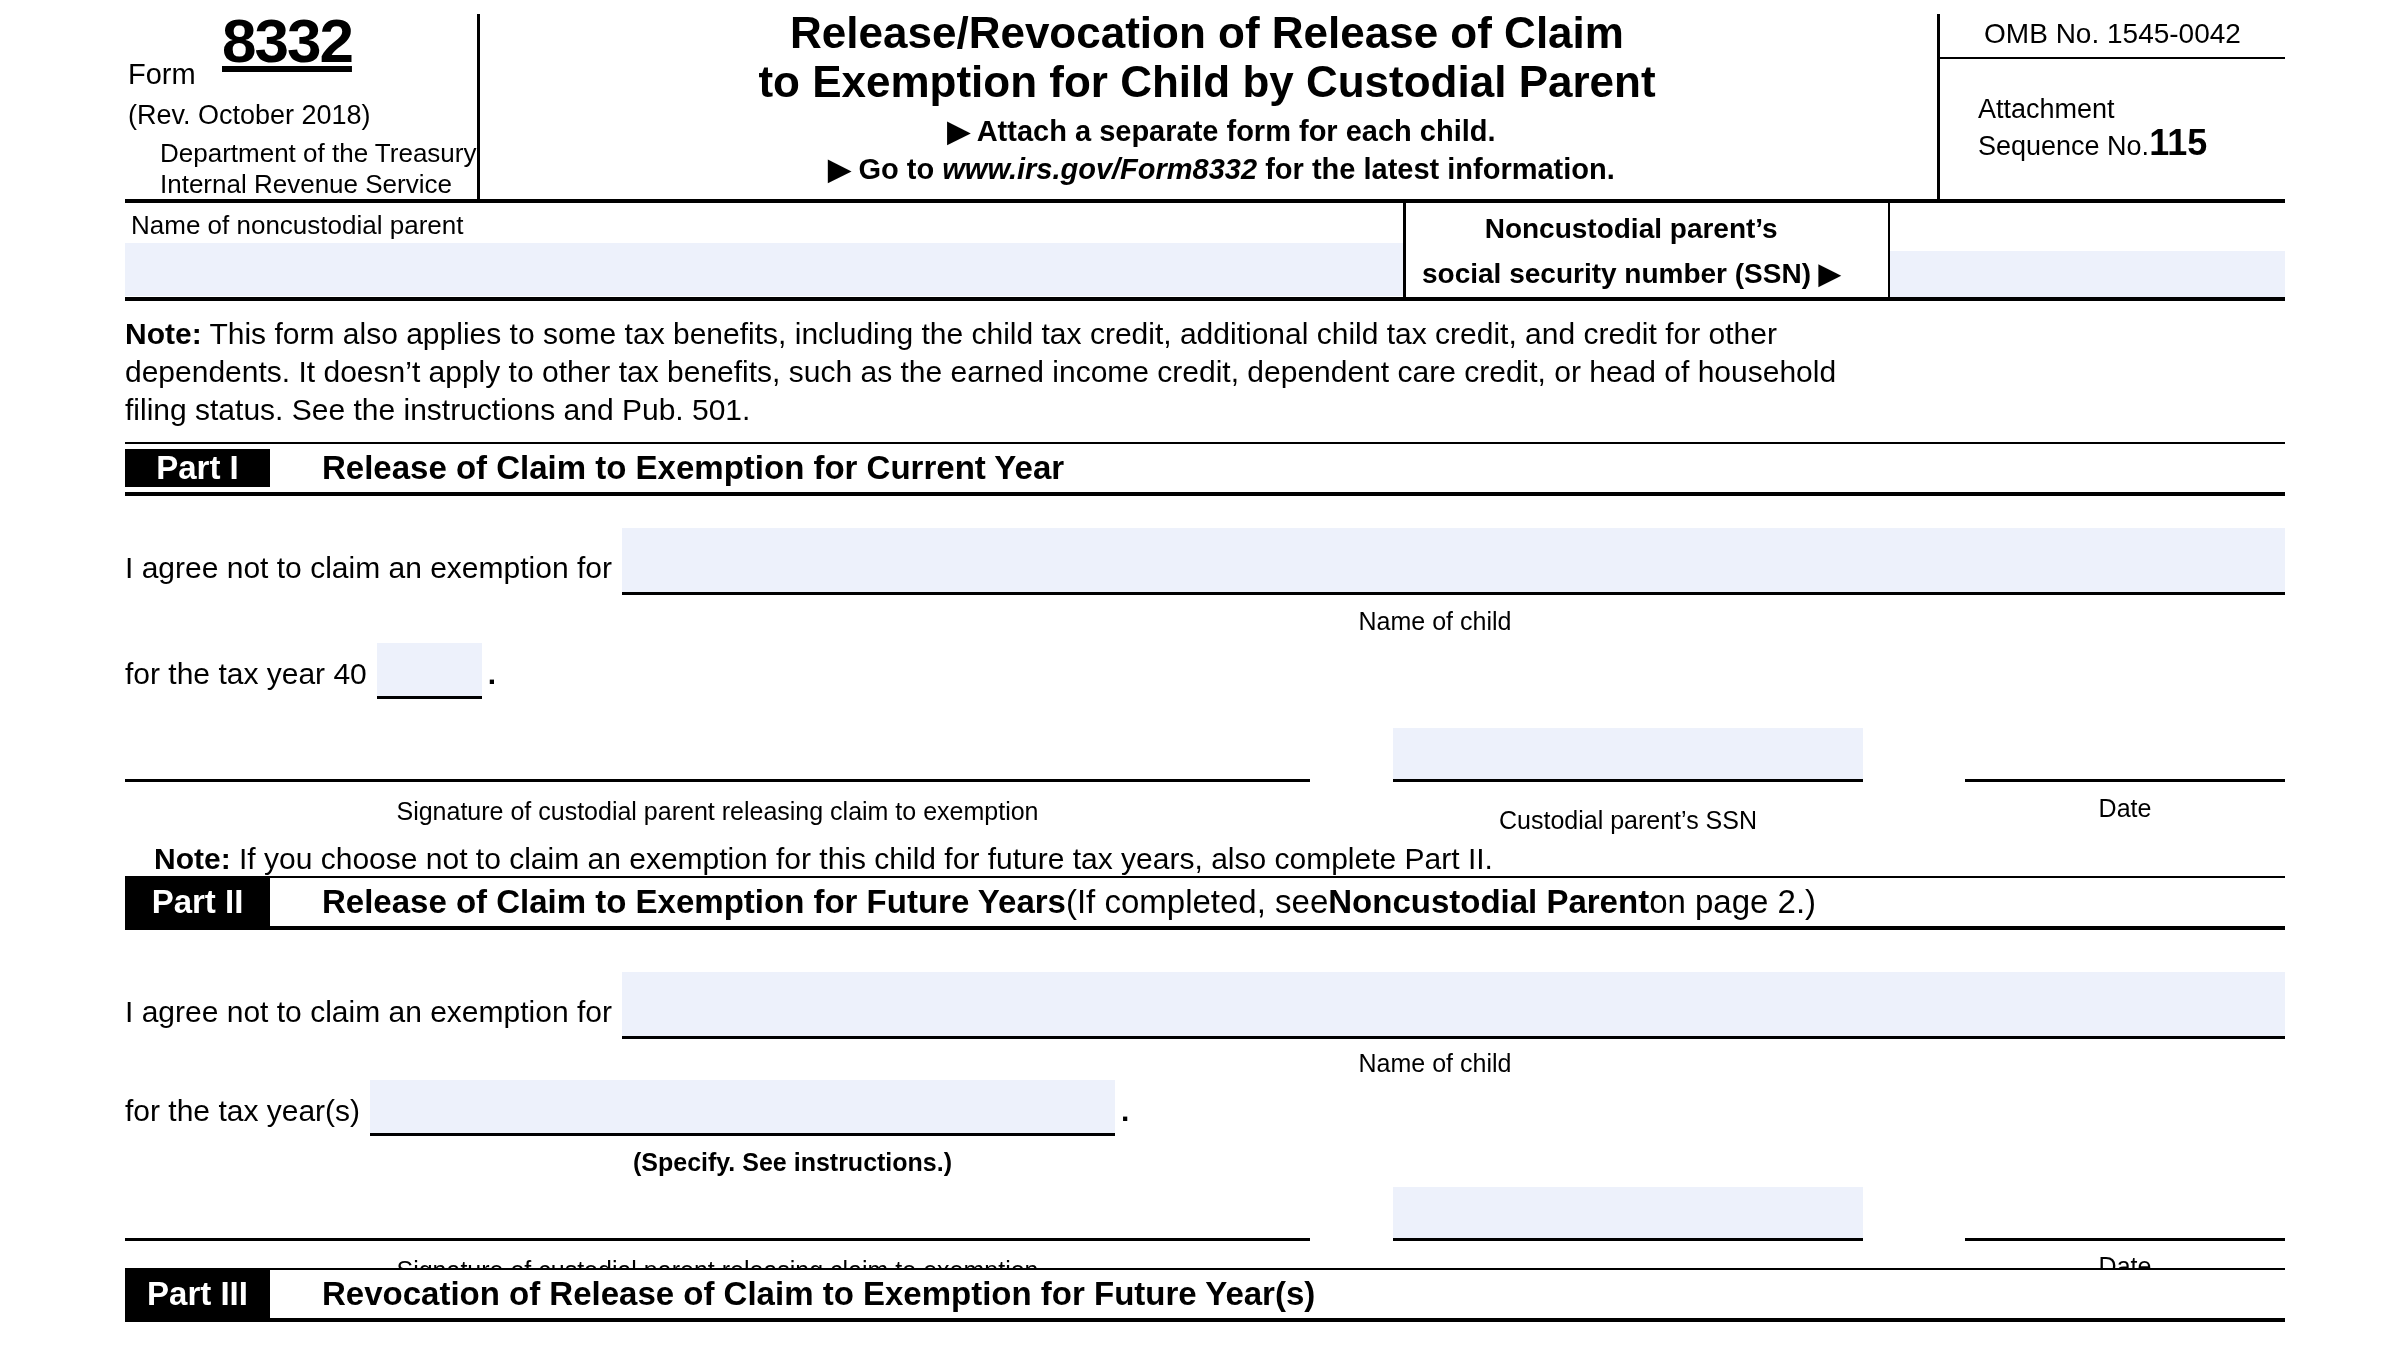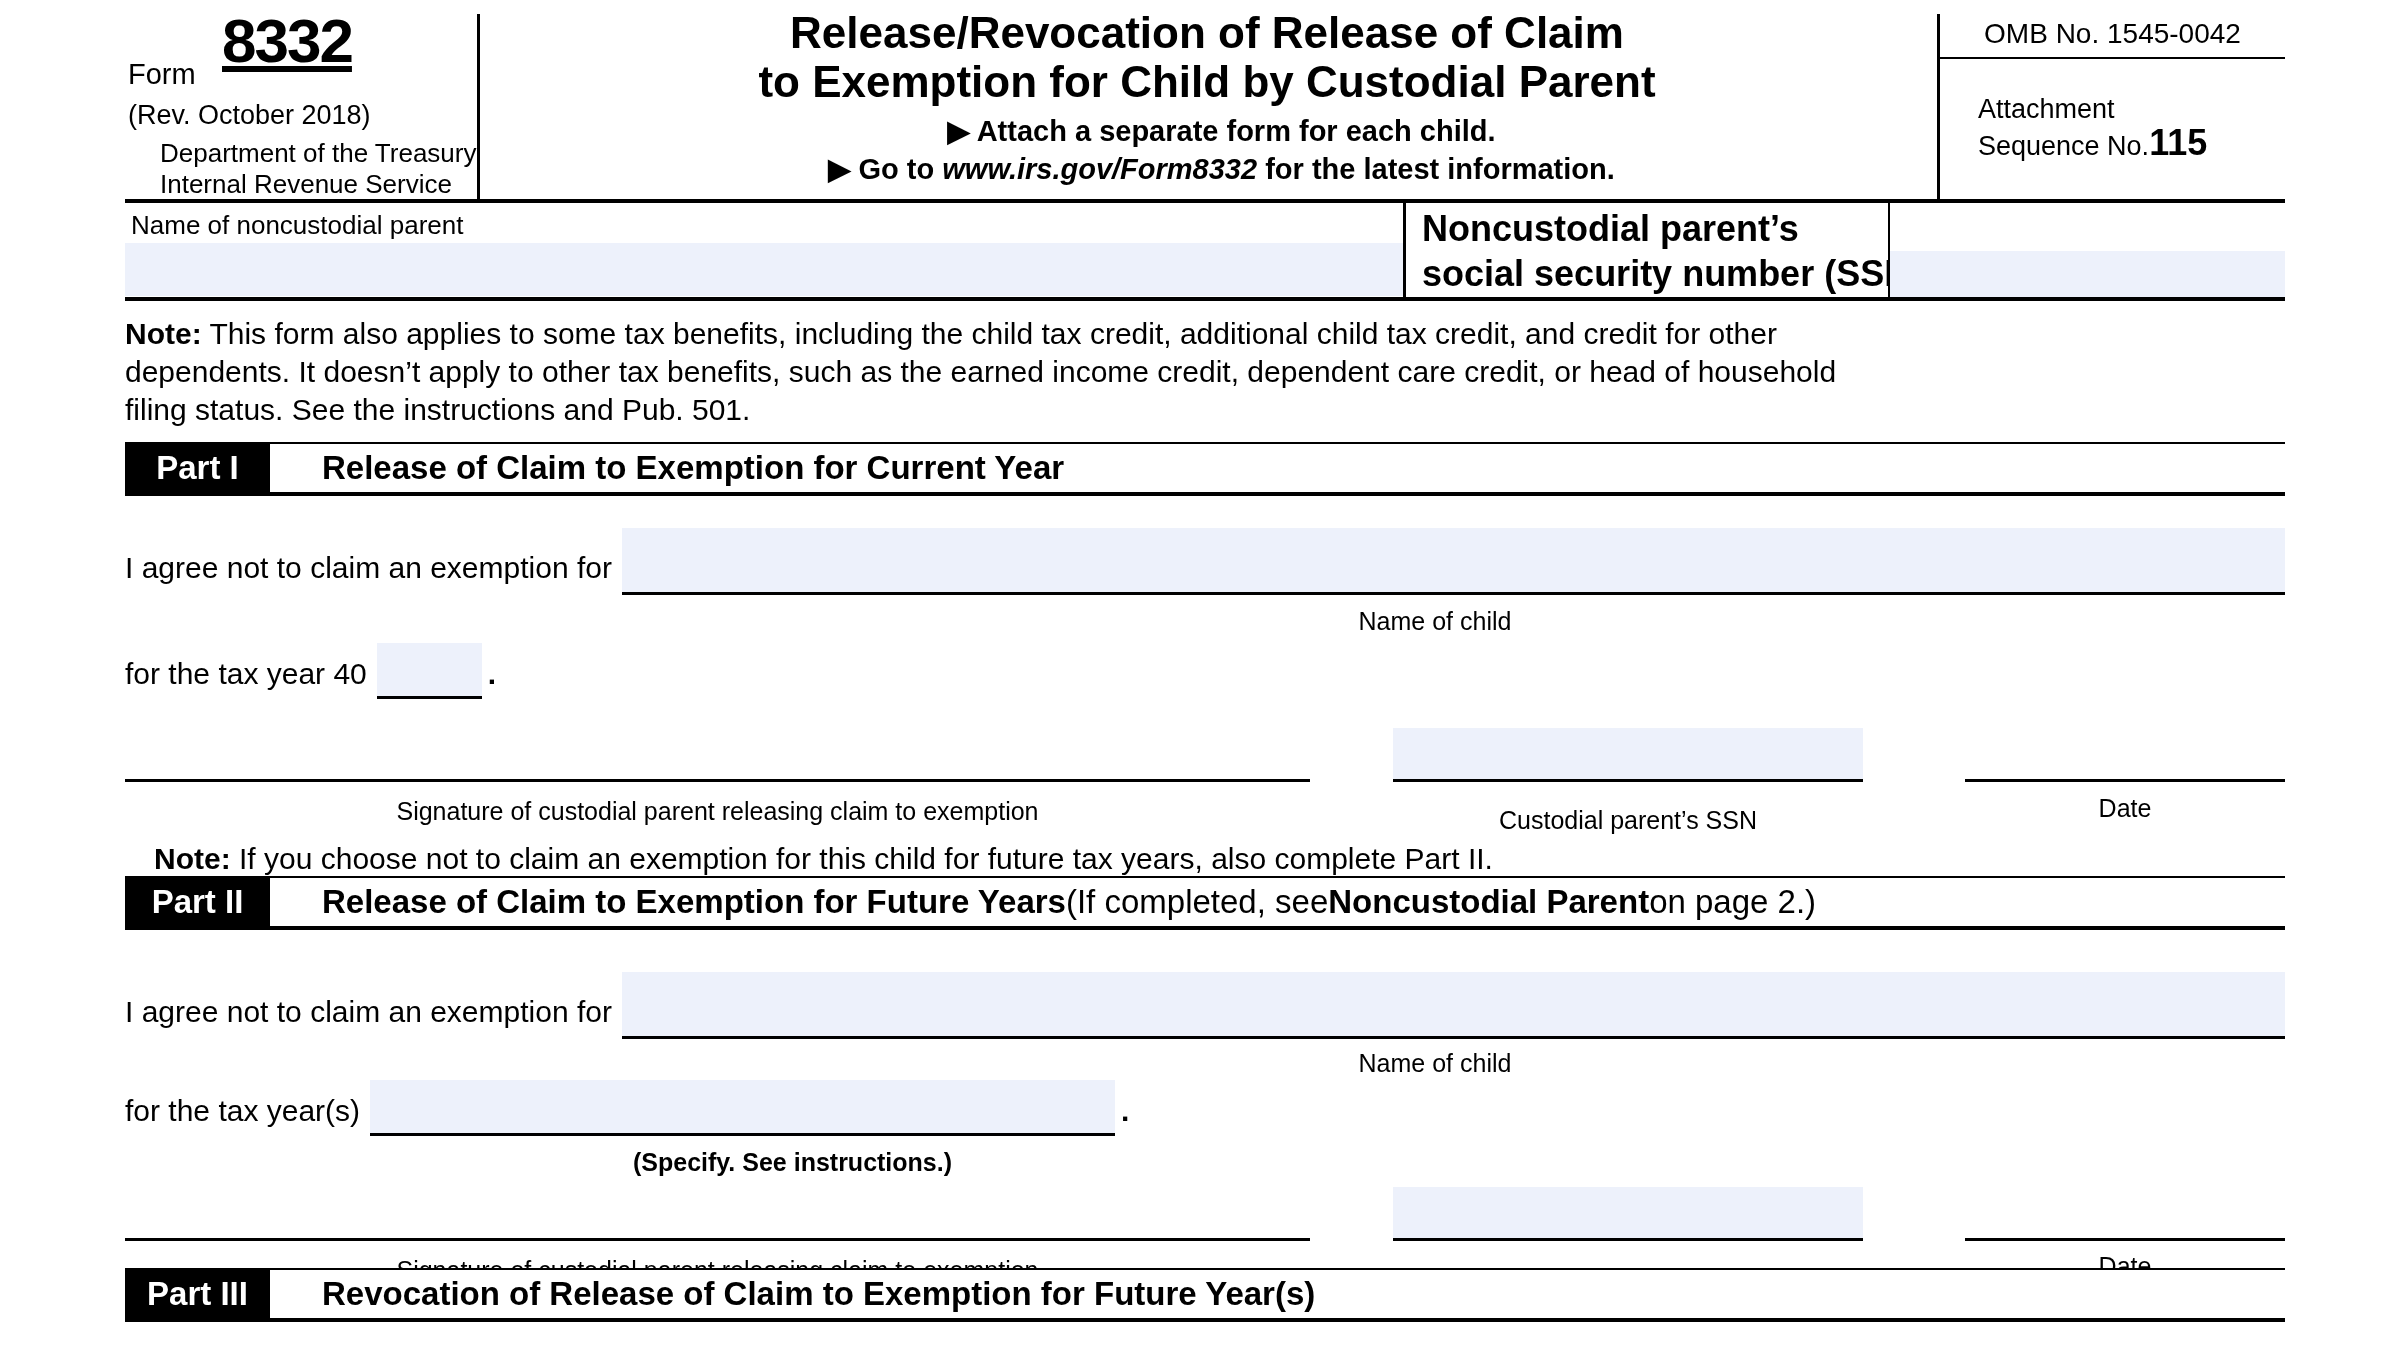--- a/index.html
+++ b/index.html
@@ -20,21 +20,21 @@
   .rev{font-size:27px;}
   .agency{font-size:26px;line-height:31px;}
   .title{font-size:44px;font-weight:bold;line-height:49px;text-align:center;}
   .bullets{font-size:29px;font-weight:bold;text-align:center;line-height:38px;}
   .omb{font-size:28px;text-align:center;}
   .attach{font-size:27px;line-height:34px;}
   .seqnum{font-size:36px;font-weight:bold;}
 
   
   .rowlabel{font-size:26px;}
-  .ssnlabel{font-size:36px;font-weight:bold;line-height:45px;}
+  .ssnlabel{font-size:28px;font-weight:bold;line-height:45px;text-align:center;}
 
   
   .body-txt{font-size:30px;}
   .note-line{font-size:30px;line-height:38px;white-space:nowrap;}
 
   
   .partbar{position:absolute;left:125px;width:2160px;height:48px;
            border-top:2px solid #000;border-bottom:4px solid #000;
            display:flex;align-items:stretch;background:#fff;}
   .partlabel{width:145px;background:#000;color:#fff;font-size:33px;font-weight:bold;
@@ -101,21 +101,21 @@
   <div class="vline" style="left:1888px;top:200px;width:2px;height:97px;"></div>
   <input class="field abs" style="left: 1890px; top: 251px; width: 395px; height: 46px;" value="">
   <div class="hline" style="left:125px;top:297px;width:2160px;height:4px;"></div>
 
   <div class="abs" style="left:125px;top:315px;">
     <div class="note-line"><b>Note:</b><span> This form also applies to some tax benefits, including the child tax credit, additional child tax credit, and credit for other</span></div>
     <div class="note-line">dependents. It doesn’t apply to other tax benefits, such as the earned income credit, dependent care credit, or head of household</div>
     <div class="note-line">filing status. See the instructions and Pub. 501.</div>
   </div>
 
-  <div class="partbar" style="top:442px;">
+  <div class="partbar" style="top:442px;align-items:center;">
     <div class="partlabel">Part I</div>
     <div class="parttitle b">Release of Claim to Exemption for Current Year</div>
   </div>
 
   <div class="agree-row" style="top:528px;">
     <span class="txt">I agree not to claim an exemption for</span>
     <input class="field ul" value="" style="">
   </div>
   <div class="abs small center" style="left:585px;top:607px;width:1700px;">Name of child</div>
 

